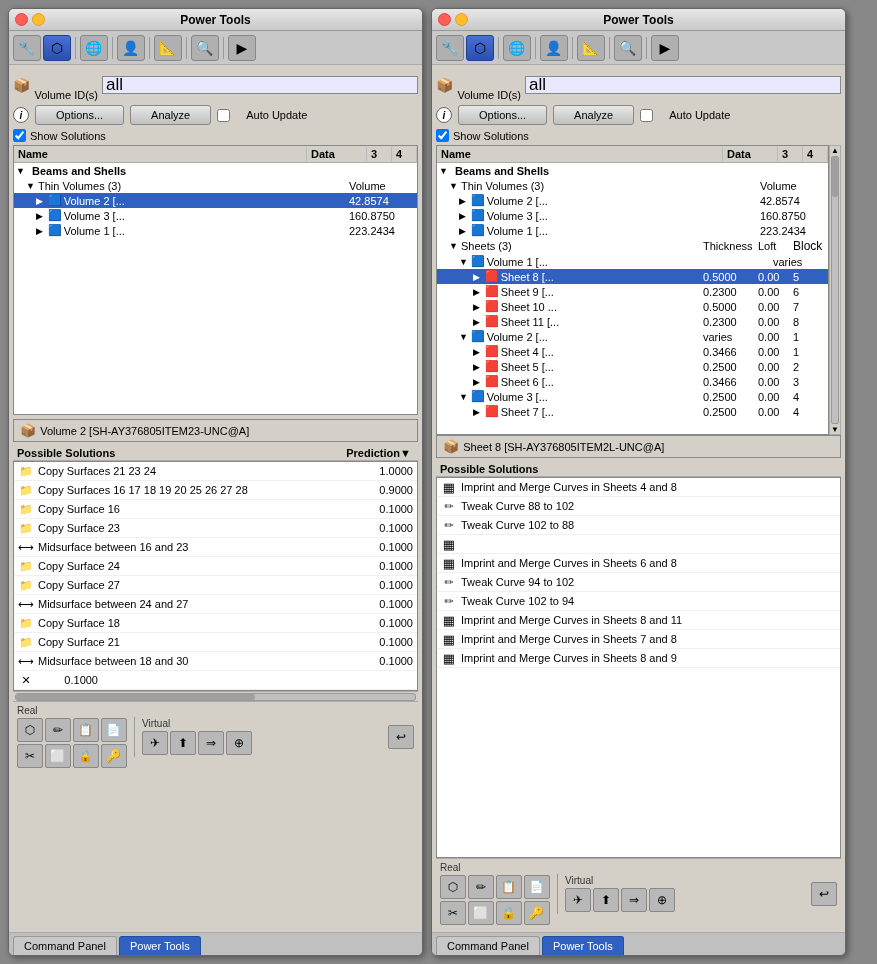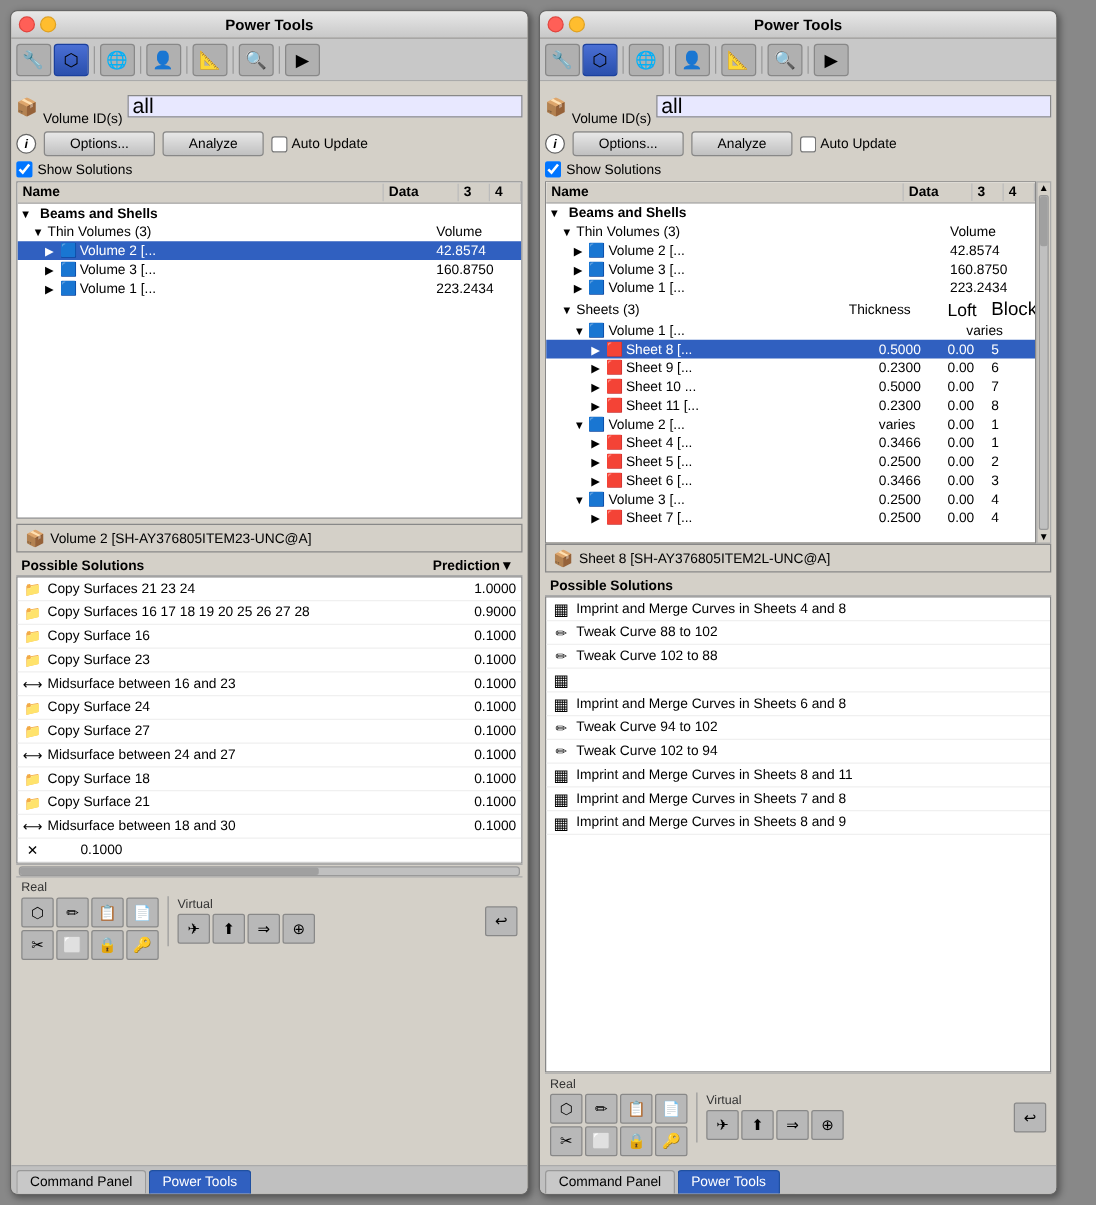--- a/index.html
+++ b/index.html
@@ -135,21 +135,21 @@
       border: 1px solid #888;
       border-radius: 3px;
       padding: 2px 20px;
       font-size: 11px;
       cursor: pointer;
       height: 20px;
     }
     .checkbox-row {
       display: flex;
       align-items: center;
-      gap: 3px;
+      gap: 16px;
       font-size: 11px;
     }
     .show-solutions-row {
       display: flex;
       align-items: center;
       gap: 4px;
       margin-bottom: 3px;
     }
     .tree-area {
       background: #fff;
@@ -628,22 +628,22 @@
           </div>
           <div class="tree-cell data-cell">223.2434</div>
         </div>
 
         <div class="tree-row">
           <div class="tree-cell name-cell" style="padding-left:12px;">
             <span class="tree-toggle">▼</span>
             <span>Sheets (3)</span>
           </div>
           <div style="width:55px; font-size:11px;">Thickness</div>
-          <div style="width:35px; font-size:14px;margin-left:24px;">Loft</div>
-          <div style="width:35px; font-size:15px;">Block</div>
+          <div style="width:35px; font-size:11px;">Loft</div>
+          <div style="width:35px; font-size:12px;">Block</div>
         </div>
 
         <div class="tree-row">
           <div class="tree-cell name-cell" style="padding-left:22px;">
             <span class="tree-toggle">▼</span>
             <span style="font-size:11px;">🟦</span>
             <span>Volume 1 [...</span>
           </div>
           <div style="width:55px; font-size:11px;">varies</div>
         </div>

